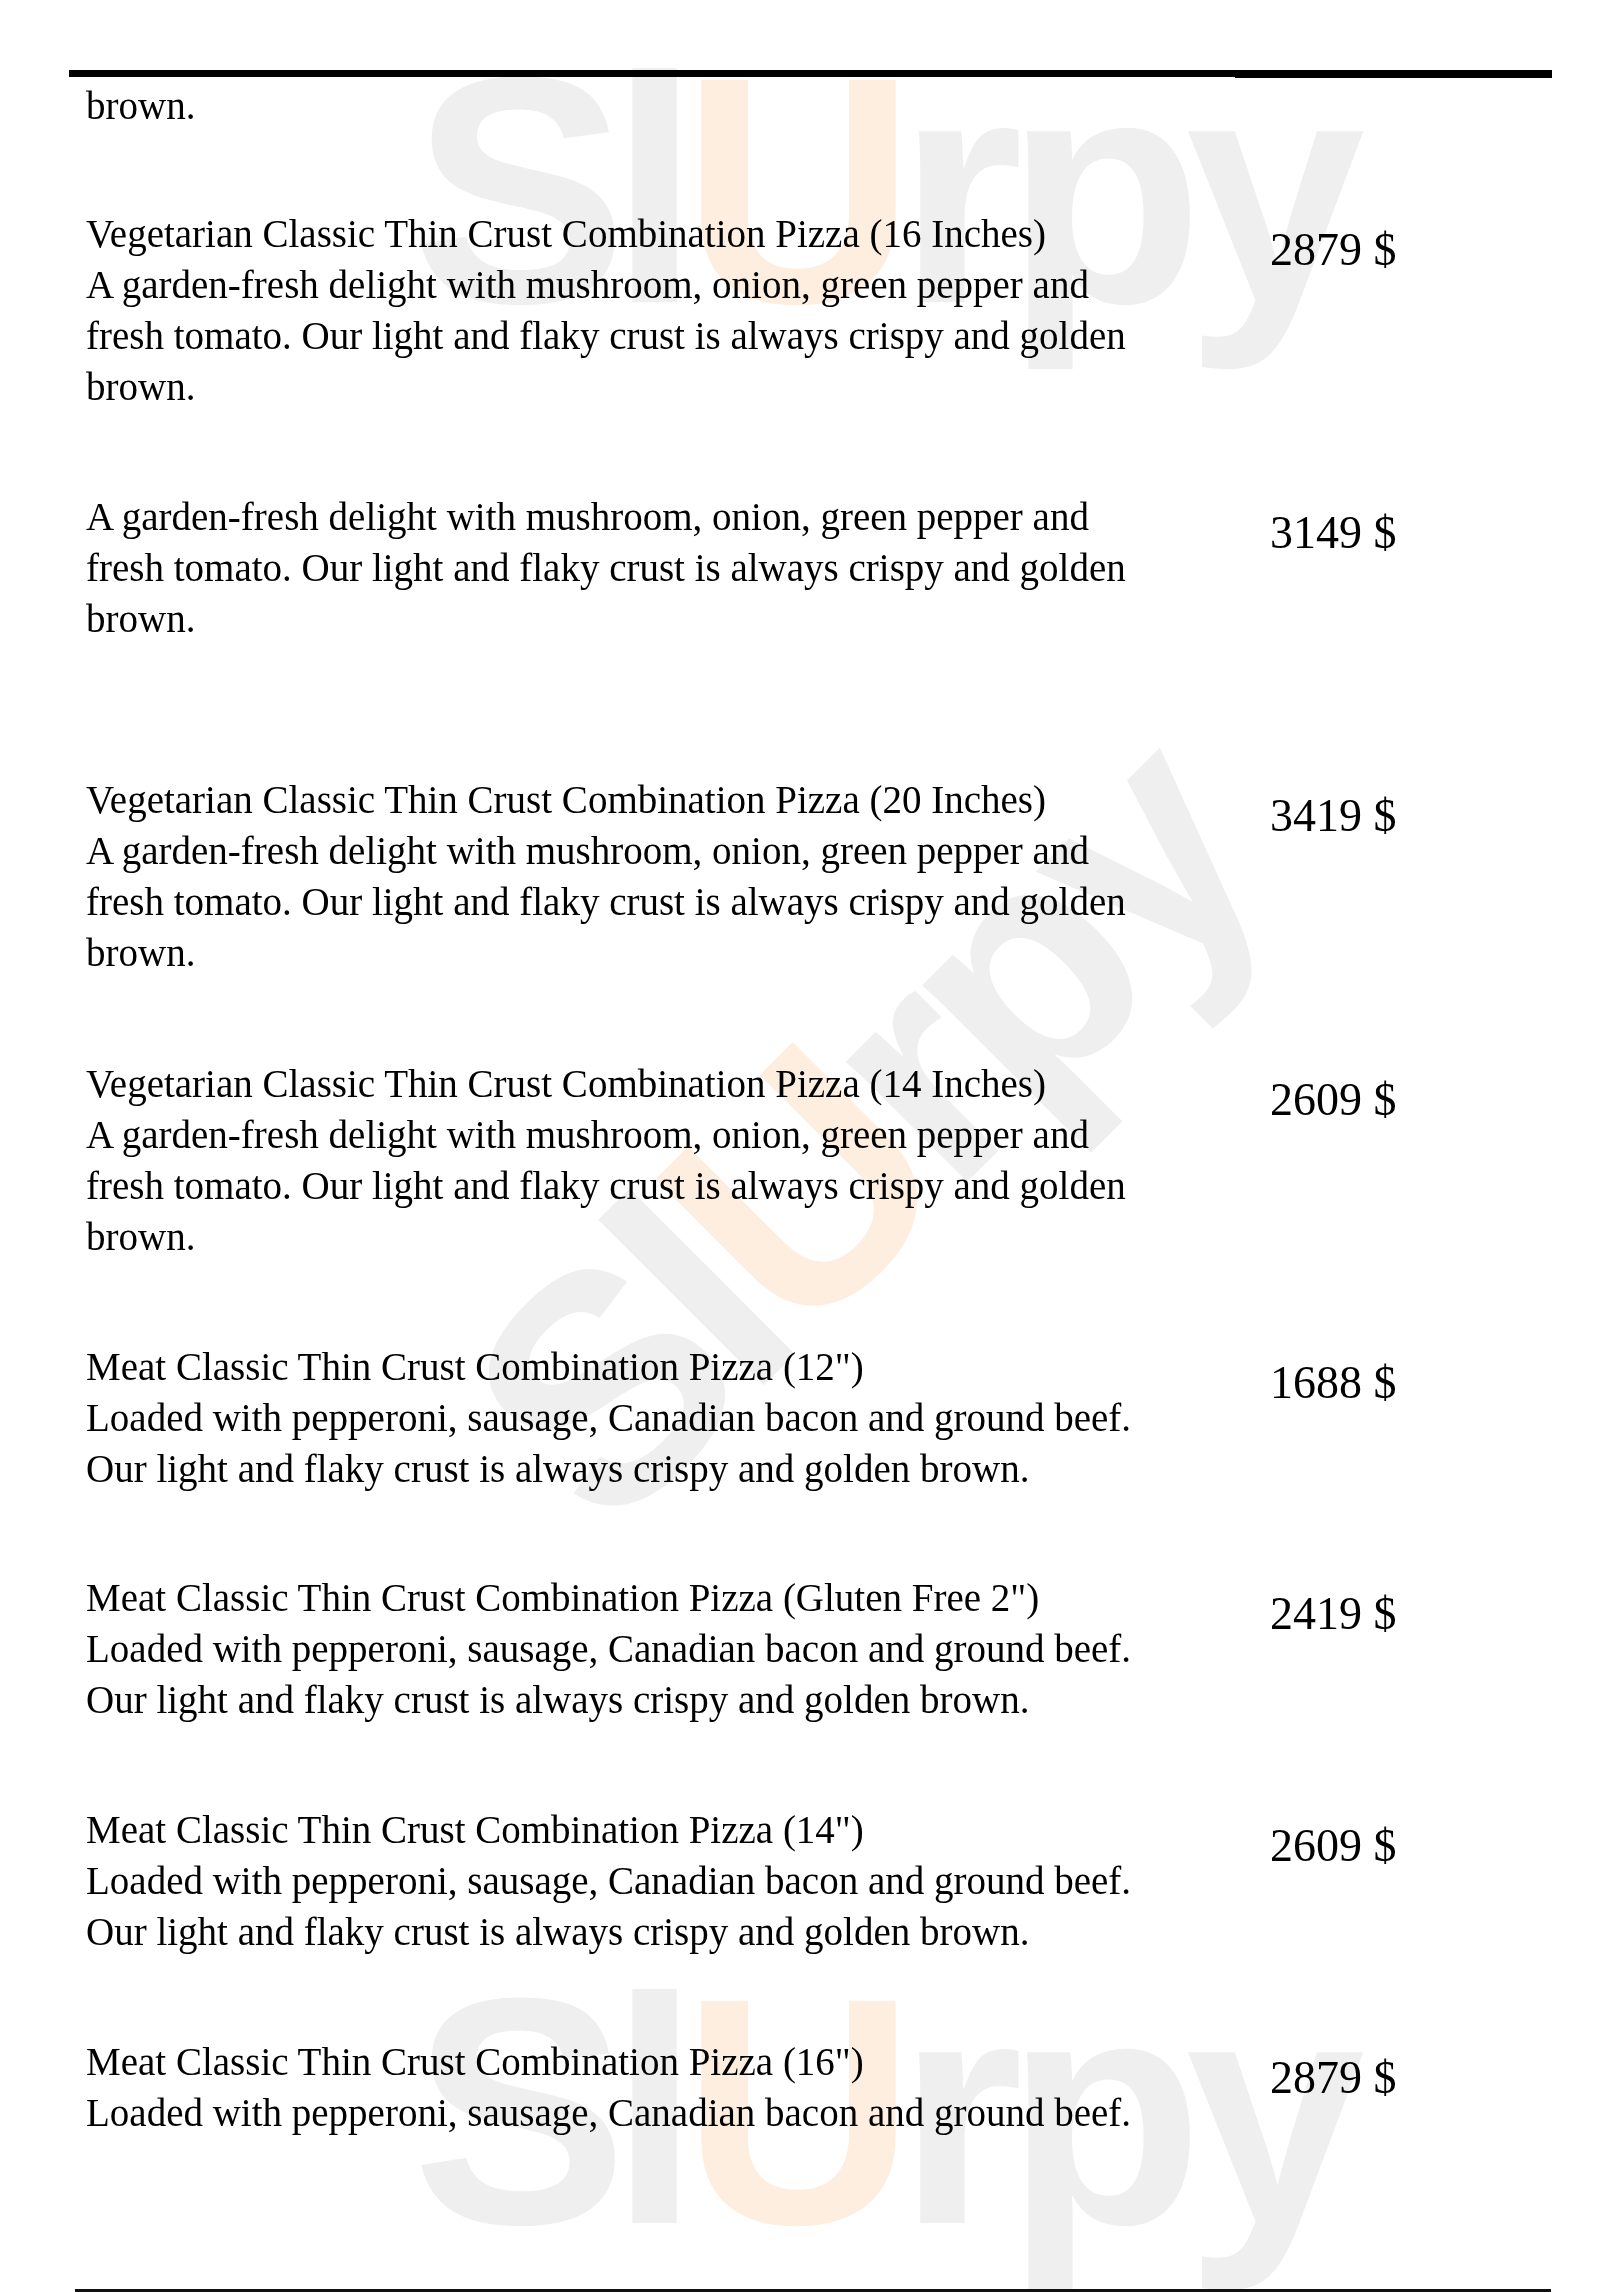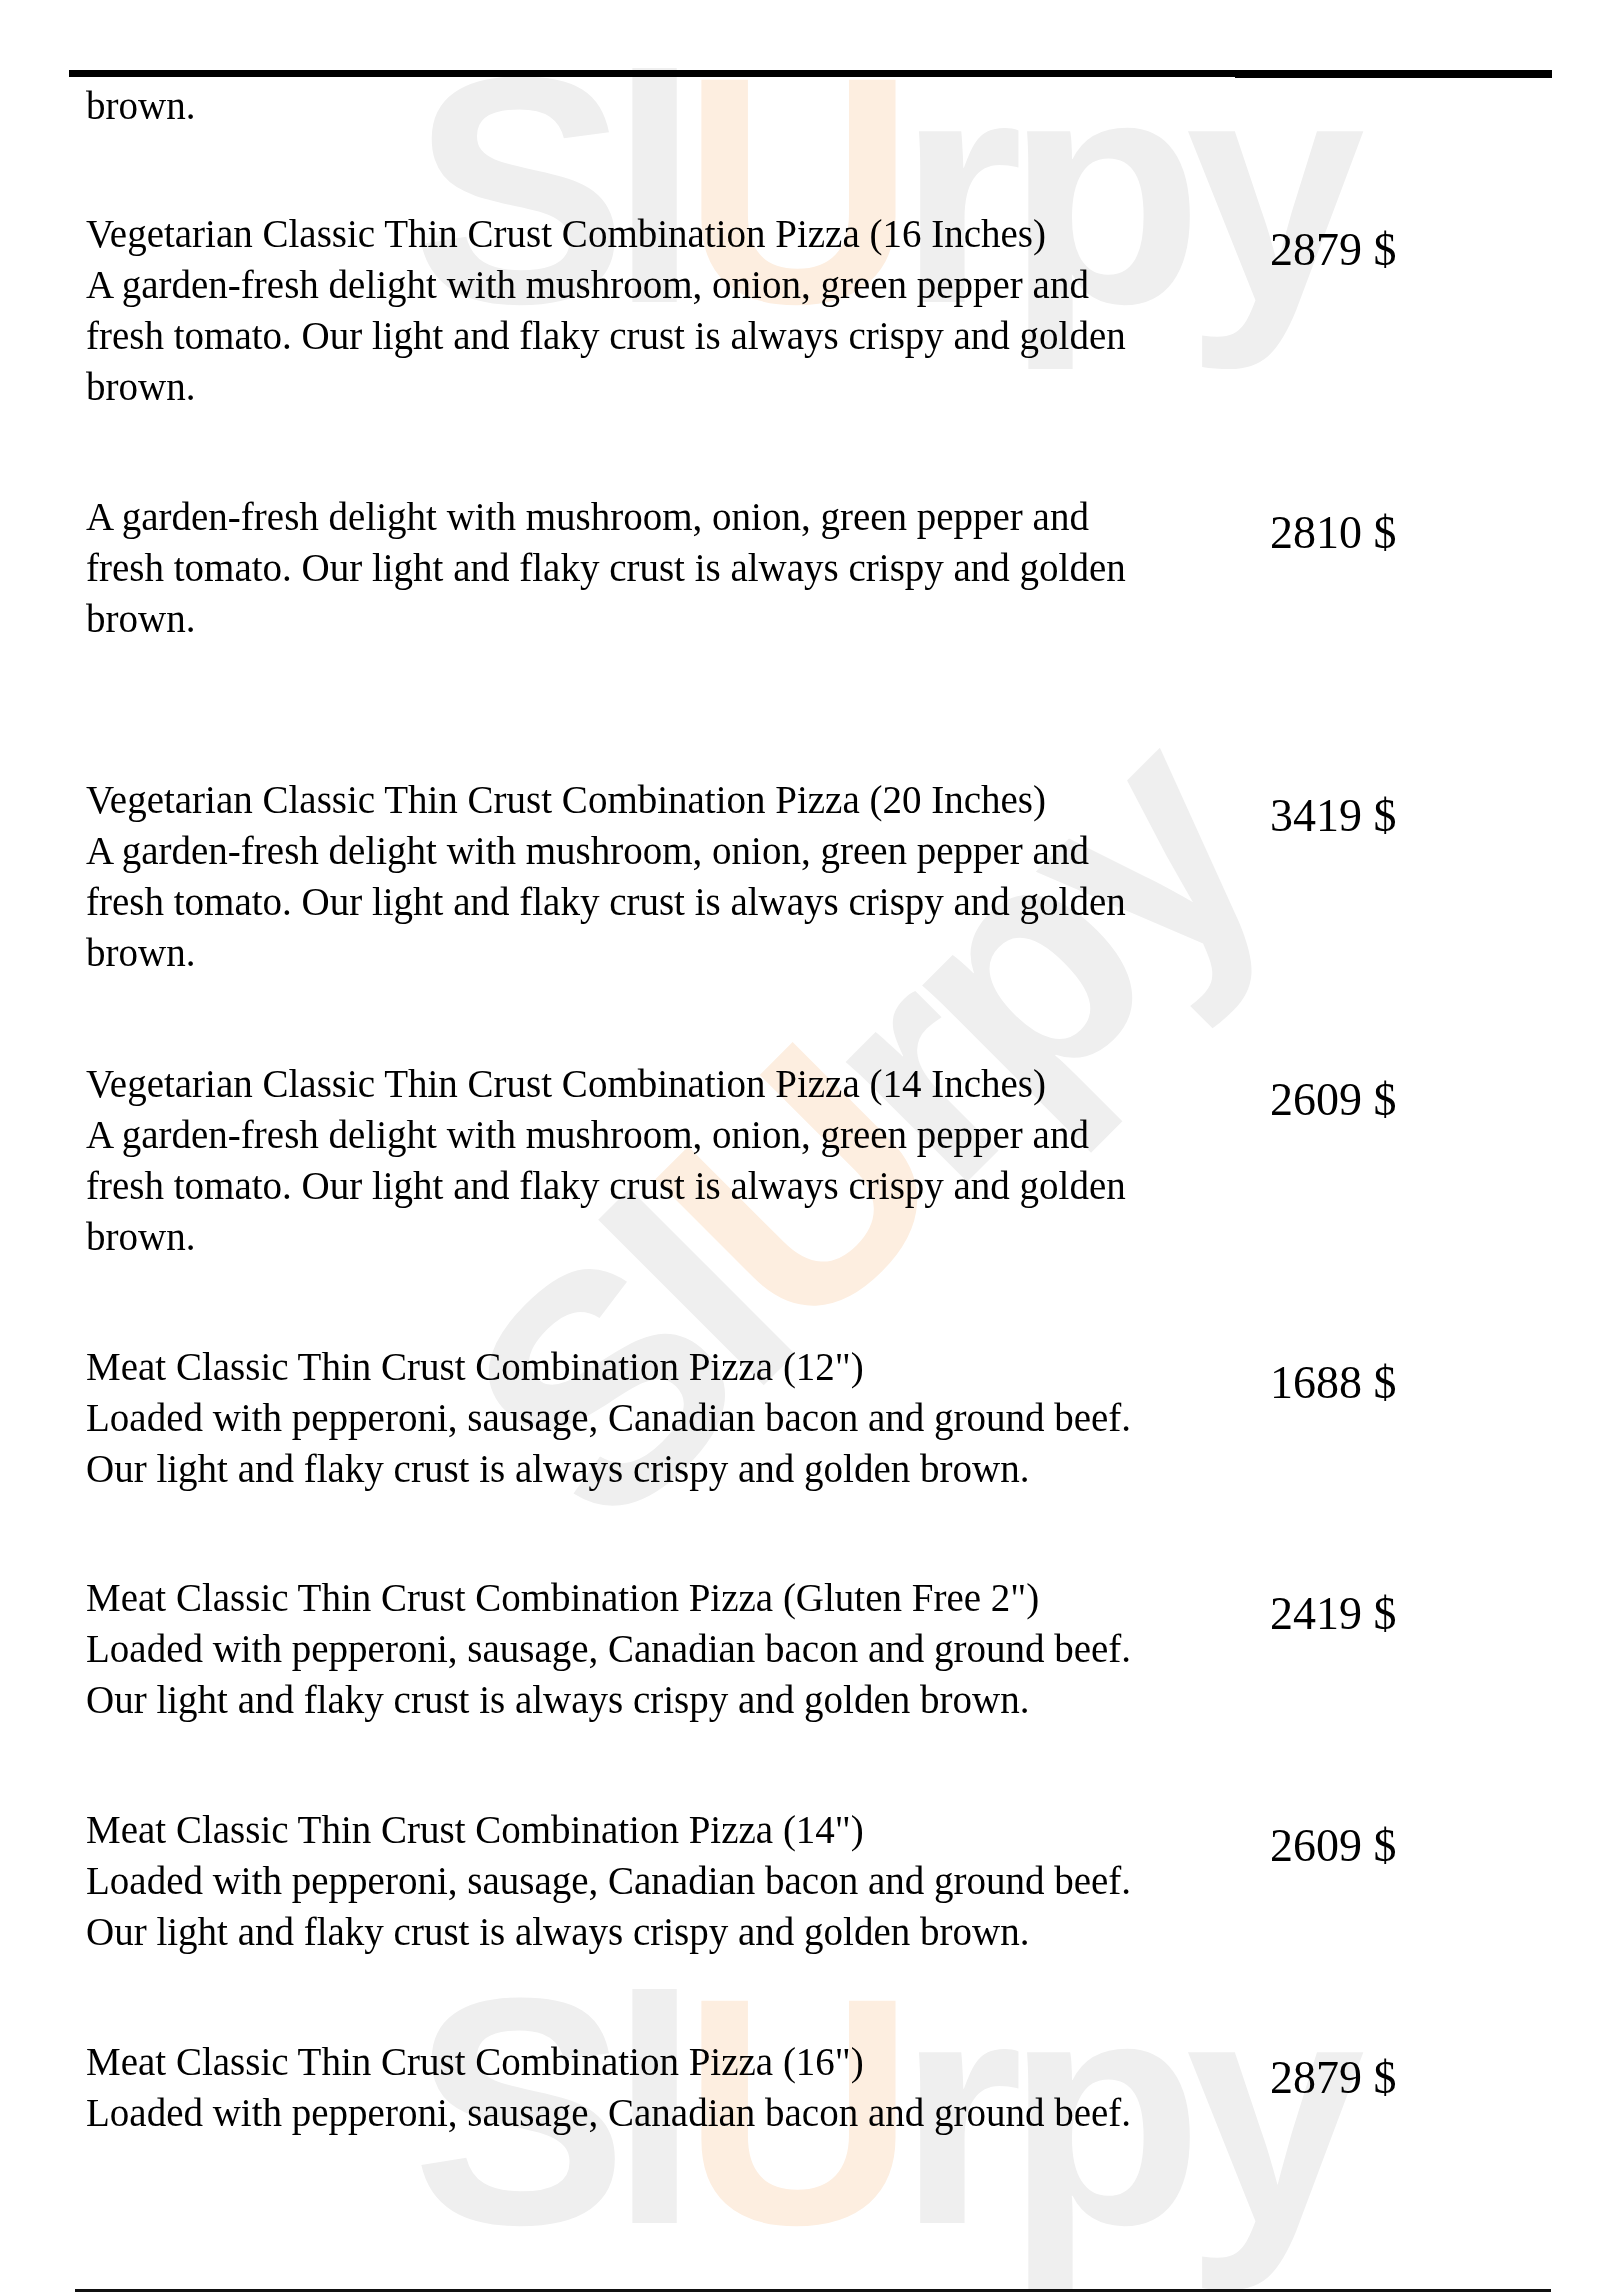--- a/index.html
+++ b/index.html
@@ -123,21 +123,21 @@
   </div>
   <div class="item-price">2879 $</div>
 </div>
 
 <div class="menu-item" style="top:491px;">
   <div class="item-text">
     <div>A garden-fresh delight with mushroom, onion, green pepper and</div>
     <div>fresh tomato. Our light and flaky crust is always crispy and golden</div>
     <div>brown.</div>
   </div>
-  <div class="item-price">2810 $</div>
+  <div class="item-price">3149 $</div>
 </div>
 
 <div class="menu-item" style="top:774px;">
   <div class="item-text">
     <div>Vegetarian Classic Thin Crust Combination Pizza (20 Inches)</div>
     <div>A garden-fresh delight with mushroom, onion, green pepper and</div>
     <div>fresh tomato. Our light and flaky crust is always crispy and golden</div>
     <div>brown.</div>
   </div>
   <div class="item-price">3419 $</div>

